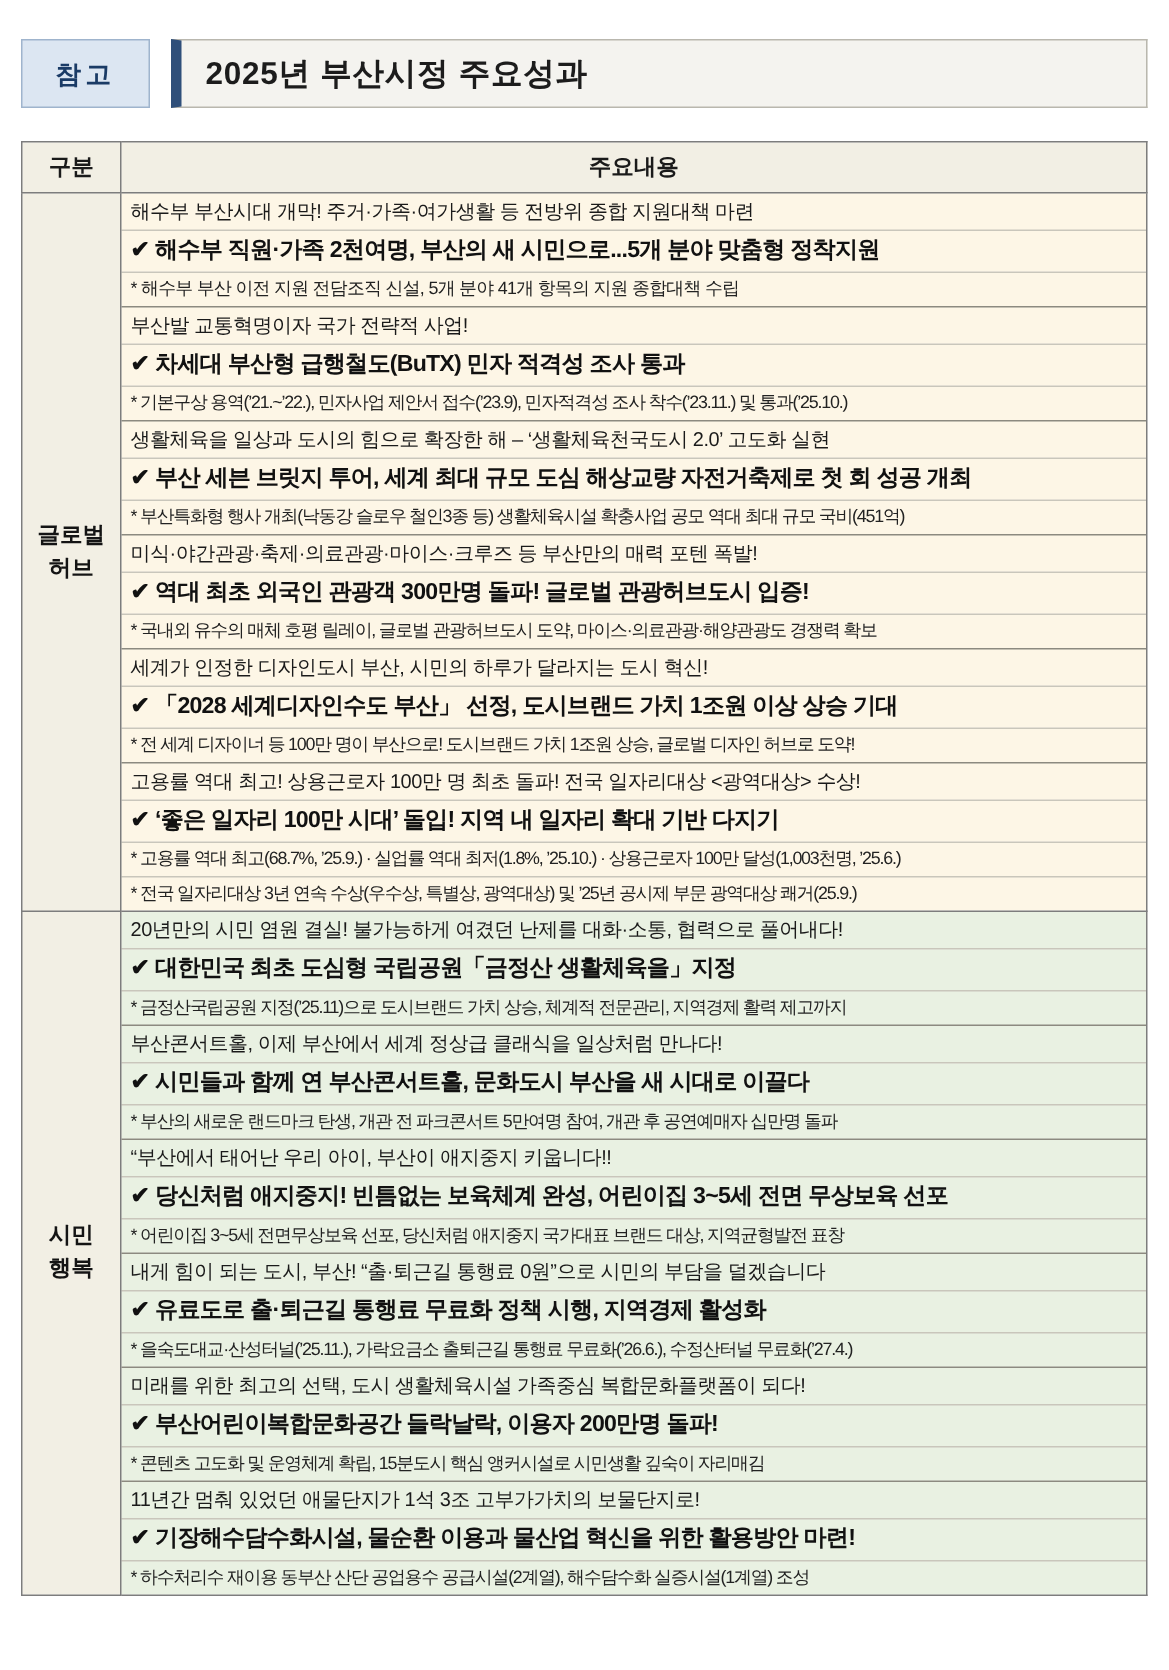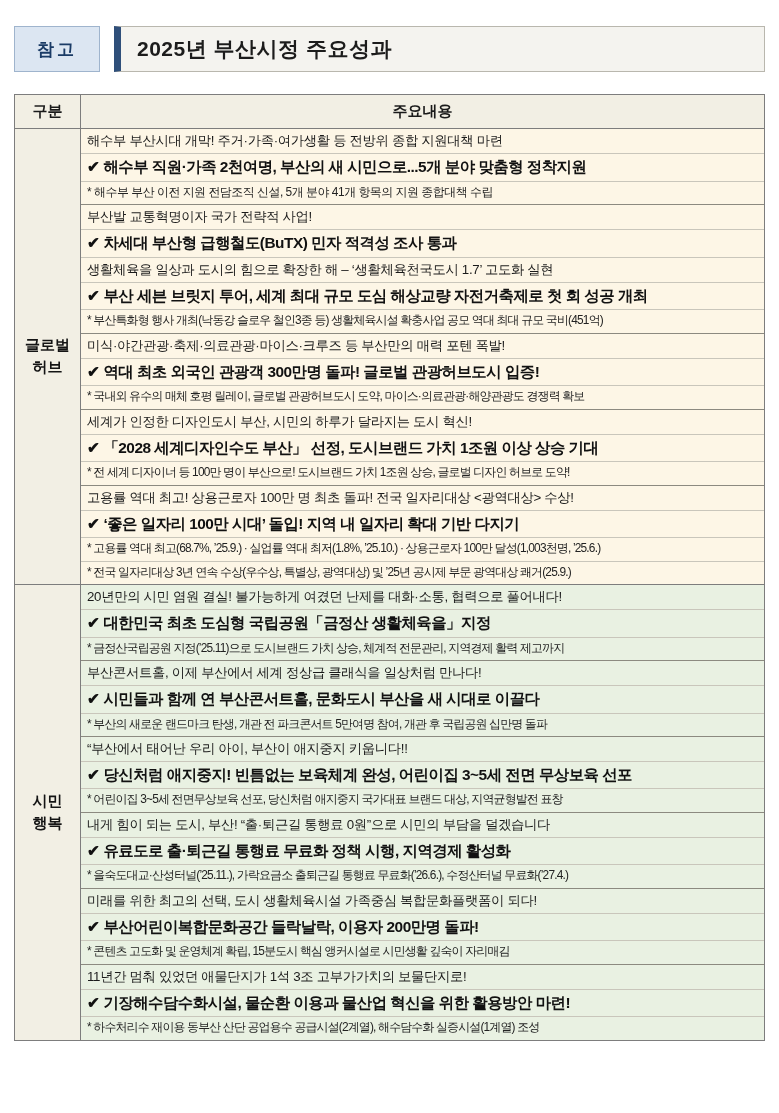--- a/index.html
+++ b/index.html
@@ -162,23 +162,26 @@
               <tr class="blockgap">
                   <td class="line-note">* 해수부 부산 이전 지원 전담조직 신설, 5개 분야 41개 항목의 지원 종합대책 수립</td>
                 </tr>
 
               <tr>
                   <td class="line-lead">부산발 교통혁명이자 국가 전략적 사업!</td>
                 </tr>
               <tr>
                   <td class="line-main"><span class="chk">✔</span><span>차세대 부산형 급행철도(BuTX) 민자 적격성 조사 통과</span></td>
                 </tr>
-
-              <tr>
-                  <td class="line-lead">생활체육을 일상과 도시의 힘으로 확장한 해 – ‘생활체육천국도시 1.7’ 고도화 실현</td>
+              <tr class="blockgap">
+                  <td class="line-note tight">* 기본구상 용역(’21.~’22.), 민자사업 제안서 접수(’23.9), 민자적격성 조사 착수(’23.11.) 및 통과(’25.10.)</td>
+                </tr>
+
+              <tr>
+                  <td class="line-lead">생활체육을 일상과 도시의 힘으로 확장한 해 – ‘생활체육천국도시 2.0’ 고도화 실현</td>
                 </tr>
               <tr>
                   <td class="line-main"><span class="chk">✔</span><span>부산 세븐 브릿지 투어, 세계 최대 규모 도심 해상교량 자전거축제로 첫 회 성공 개최</span></td>
                 </tr>
               <tr class="blockgap">
                   <td class="line-note tight">* 부산특화형 행사 개최(낙동강 슬로우 철인3종 등) 생활체육시설 확충사업 공모 역대 최대 규모 국비(451억)</td>
                 </tr>
 
               <tr>
                   <td class="line-lead">미식·야간관광·축제·의료관광·마이스·크루즈 등 부산만의 매력 포텐 폭발!</td>
@@ -236,21 +239,21 @@
                   <td class="line-note tight">* 금정산국립공원 지정(’25.11)으로 도시브랜드 가치 상승, 체계적 전문관리, 지역경제 활력 제고까지</td>
                 </tr>
 
               <tr>
                   <td class="line-lead">부산콘서트홀, 이제 부산에서 세계 정상급 클래식을 일상처럼 만나다!</td>
                 </tr>
               <tr>
                   <td class="line-main"><span class="chk">✔</span><span>시민들과 함께 연 부산콘서트홀, 문화도시 부산을 새 시대로 이끌다</span></td>
                 </tr>
               <tr class="blockgap">
-                  <td class="line-note tight">* 부산의 새로운 랜드마크 탄생, 개관 전 파크콘서트 5만여명 참여, 개관 후 국립공원 십만명 돌파</td>
+                  <td class="line-note tight">* 부산의 새로운 랜드마크 탄생, 개관 전 파크콘서트 5만여명 참여, 개관 후 공연예매자 십만명 돌파</td>
                 </tr>
 
               <tr>
                   <td class="line-lead">“부산에서 태어난 우리 아이, 부산이 애지중지 키웁니다!!</td>
                 </tr>
               <tr>
                   <td class="line-main"><span class="chk">✔</span><span>당신처럼 애지중지! 빈틈없는 보육체계 완성, 어린이집 3~5세 전면 무상보육 선포</span></td>
                 </tr>
               <tr class="blockgap">
                   <td class="line-note tight">* 어린이집 3~5세 전면무상보육 선포, 당신처럼 애지중지 국가대표 브랜드 대상, 지역균형발전 표창</td>

